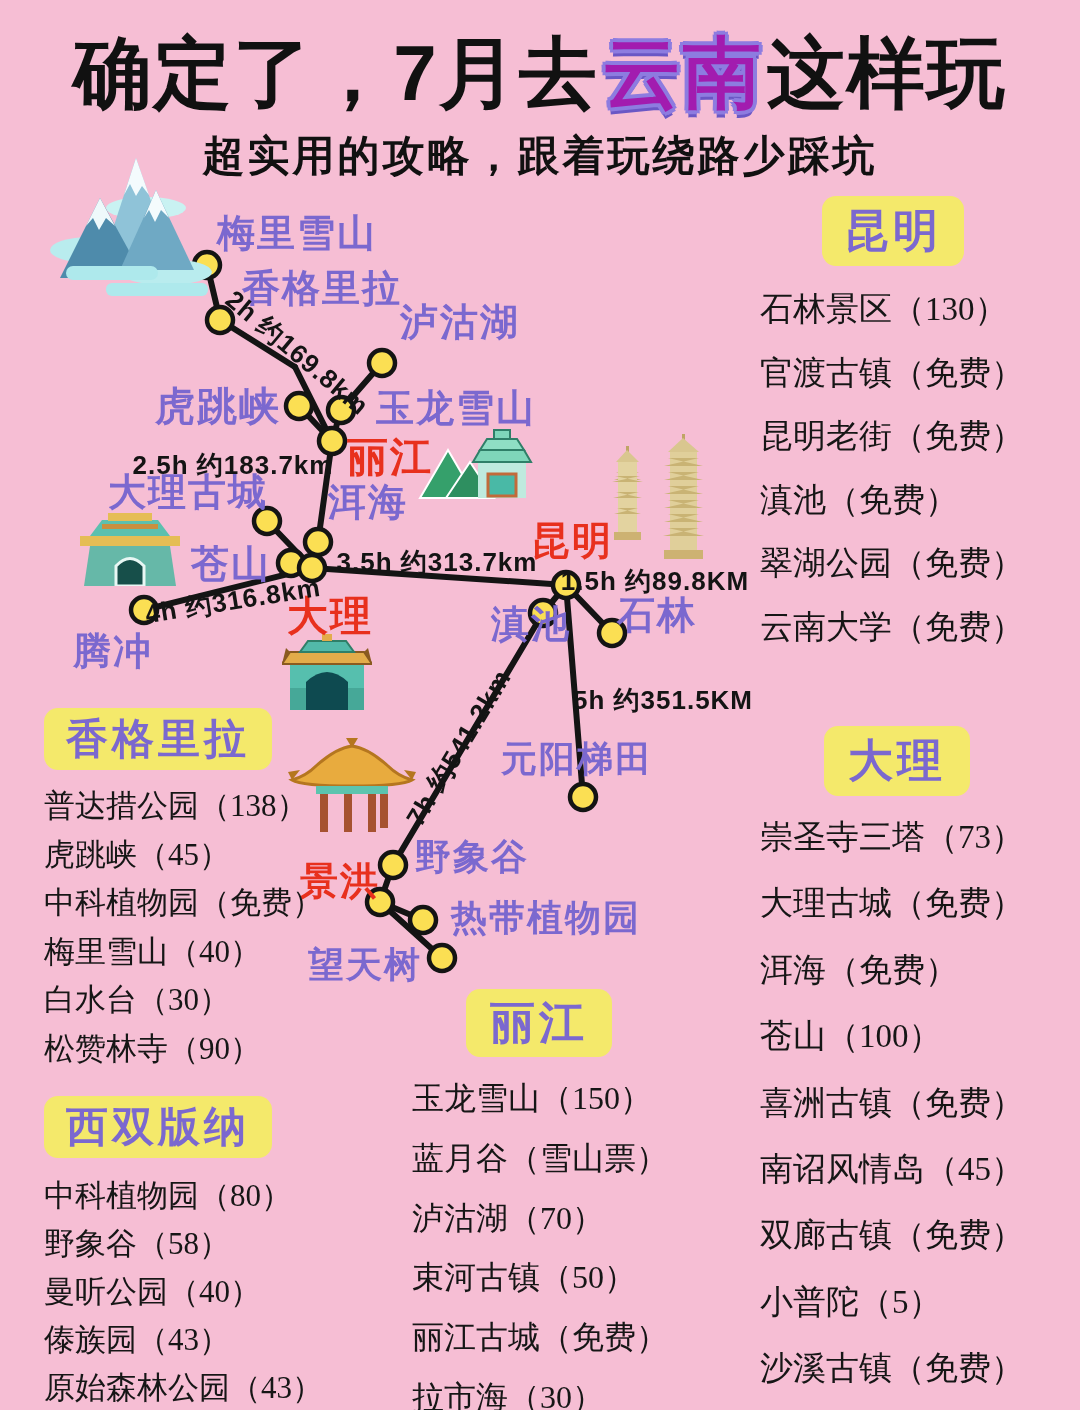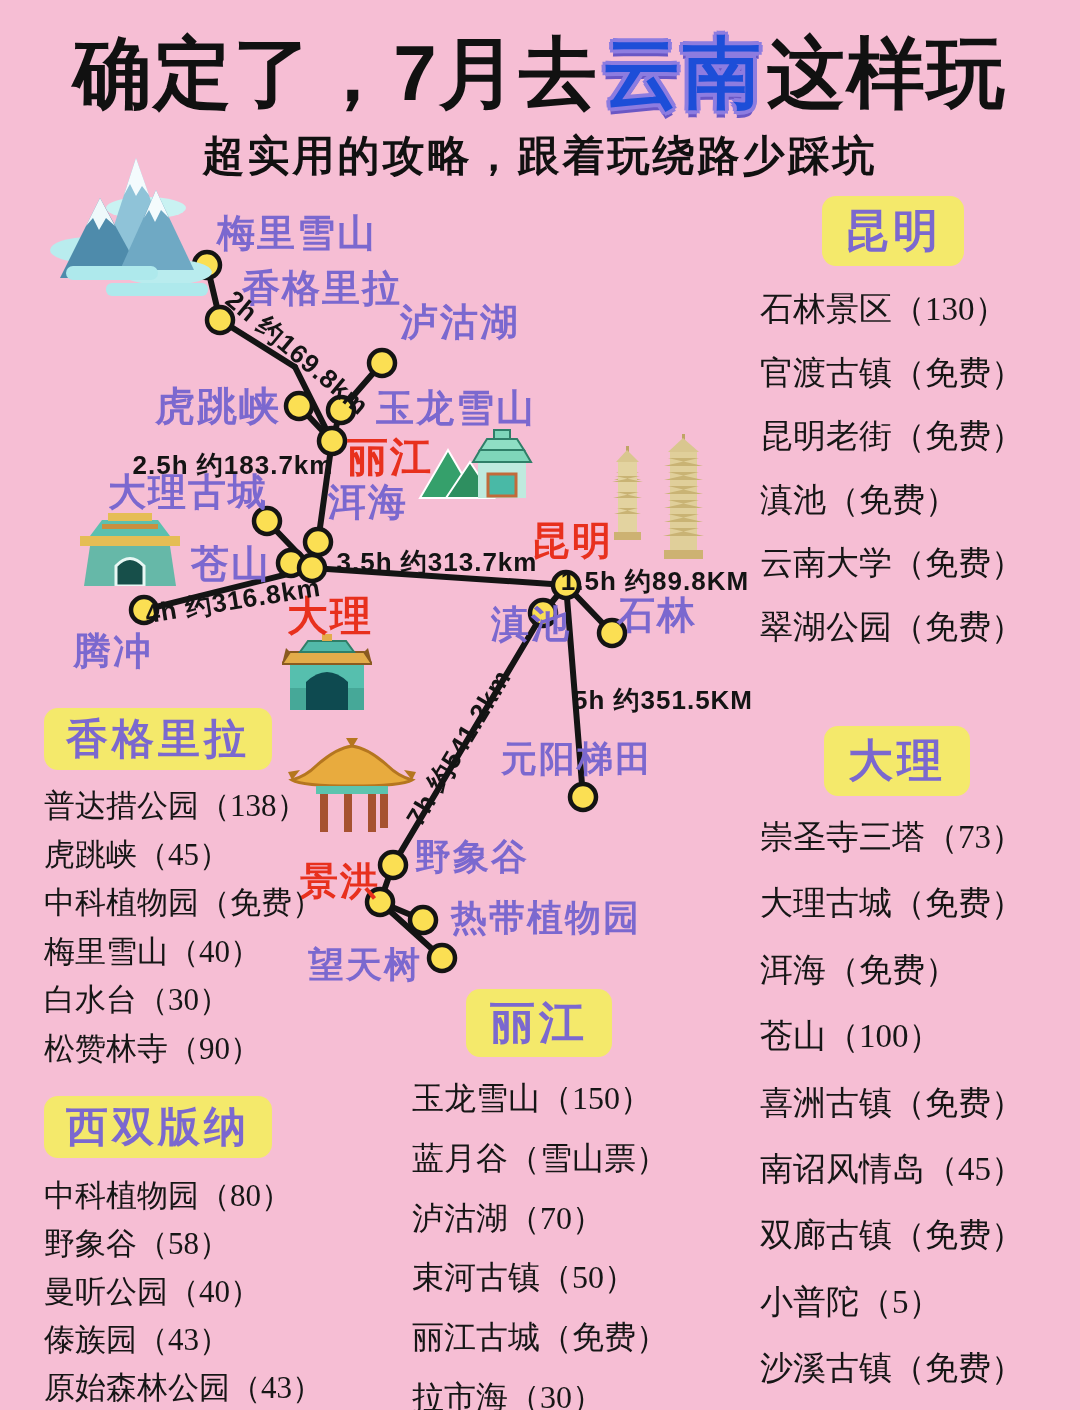--- a/index.html
+++ b/index.html
@@ -6,21 +6,21 @@
     --pink:#f6bed4; --purple:#7b68cf; --red:#e8301d;
     --yellow:#f4e96b; --node:#fbdf53; --ink:#161616;
   }
   html,body{margin:0;padding:0;}
   body{font-family:"Liberation Sans","DejaVu Sans",sans-serif;}
   #poster{position:relative;width:1080px;height:1410px;background:var(--pink);overflow:hidden;}
 
   
   .title{position:absolute;left:0;top:22px;width:1080px;text-align:center;
          font-size:78px;font-weight:bold;color:#111;letter-spacing:2px;white-space:nowrap;}
-  .title .hl{color:#1d4ed8;padding:0 4px;
+  .title .hl{color:#a21caf;padding:0 4px;
       text-shadow:-4px 0 0 #8d7ce0,4px 0 0 #8d7ce0,0 -4px 0 #8d7ce0,0 4px 0 #8d7ce0,
                   -3px -3px 0 #8d7ce0,3px 3px 0 #8d7ce0,-3px 3px 0 #8d7ce0,3px -3px 0 #8d7ce0,
                   0 7px 0 #6a57c5;text-align:right;}
   .subtitle{position:absolute;left:0;top:128px;width:1080px;text-align:center;
             font-size:42px;font-weight:bold;color:#111;letter-spacing:3px;}
 
   
   #route-svg{position:absolute;left:0;top:0;z-index:2;}
   .illus{position:absolute;z-index:3;}
   #label-layer{position:absolute;left:0;top:0;width:1080px;height:1410px;z-index:4;pointer-events:none;}
@@ -217,22 +217,22 @@
       <div class="route-label" style="left: 459px; top: 748px; transform: translate(-50%, -50%) rotate(-59deg);">7h 约541.2km</div>
     </div>
 
   <div class="panel" id="panel-kunming">
     <div class="panel-header">昆明</div>
     <ul class="panel-items">
         <li>石林景区（130）</li>
         <li>官渡古镇（免费）</li>
         <li>昆明老街（免费）</li>
         <li>滇池（免费）</li>
+        <li>翠湖公园（免费）</li>
         <li>云南大学（免费）</li>
-        <li>翠湖公园（免费）</li>
       </ul>
   </div>
   <div class="panel" id="panel-dali">
     <div class="panel-header">大理</div>
     <ul class="panel-items">
         <li>崇圣寺三塔（73）</li>
         <li>大理古城（免费）</li>
         <li>洱海（免费）</li>
         <li>苍山（100）</li>
         <li>喜洲古镇（免费）</li>

